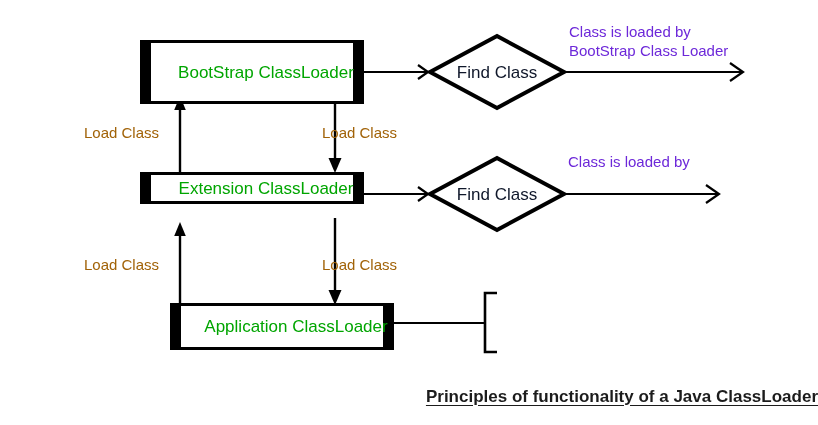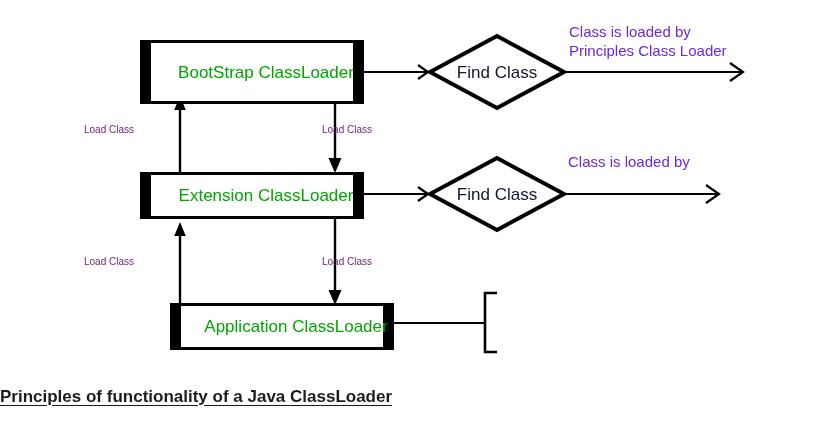--- a/index.html
+++ b/index.html
@@ -49,22 +49,22 @@
   .diamond-label {
     position: absolute;
     color: #0f172a;
     font-size: 17px;
     white-space: nowrap;
     line-height: 1;
     text-align: center;
   }
   .edge-label {
     position: absolute;
-    color: #701a75;
-    font-size: 10px;
+    color: #a16207;
+    font-size: 15px;
     white-space: nowrap;
     line-height: 1;
   }
   .note-label {
     position: absolute;
     color: #6d28d9;
     font-size: 15px;
     white-space: nowrap;
     line-height: 1.28;
   }
@@ -138,45 +138,45 @@
       <line x1="485" y1="323" x2="360" y2="323" stroke="#000" stroke-width="2.2"></line>
       <polyline points="372,313 358,323 372,333" fill="none" stroke="#000" stroke-width="2.4"></polyline>
     </g>
 
   </svg>
 
   <div class="loader-box" style="left:140px; top:40px; width:224px; height:64px;">
     <span class="loader-box-label">BootStrap ClassLoader</span>
   </div>
 
-  <div class="loader-box" style="left:140px; top:172px; width:224px; height:47px;">
+  <div class="loader-box" style="left:140px; top:172px; width:224px; height:32px;">
     <span class="loader-box-label">Extension ClassLoader</span>
   </div>
 
   <div class="loader-box" style="left:140px; top:303px; width:224px; height:47px;margin-left:30px;">
     <span class="loader-box-label">Application ClassLoader</span>
   </div>
 
   <div class="diamond-label" style="left:430px; top:64px; width:134px;">Find Class</div>
 
   <div class="diamond-label" style="left:430px; top:186px; width:134px;">Find Class</div>
 
   <div class="note-label" style="left:569px; top:22px;">
     <div>Class is loaded by</div>
-    <div>Principles Class Loader</div>
+    <div>BootStrap Class Loader</div>
   </div>
 
   <div class="note-label" style="left:568px; top:152px;">
     <div>Class is loaded by</div>
   </div>
 
   <div class="edge-label" style="left:84px; top:125px;">Load Class</div>
 
   <div class="edge-label" style="left:322px; top:125px;">Load Class</div>
 
   <div class="edge-label" style="left:84px; top:257px;">Load Class</div>
 
   <div class="edge-label" style="left:322px; top:257px;">Load Class</div>
 
 
-  <div class="caption" style="left:0px; top:388px; width:818px; text-align:left;">Principles of functionality of a Java ClassLoader</div>
+  <div class="caption" style="left:0px; top:388px; width:818px; text-align:right;">Principles of functionality of a Java ClassLoader</div>
 
 </div>
 
 </body></html>

